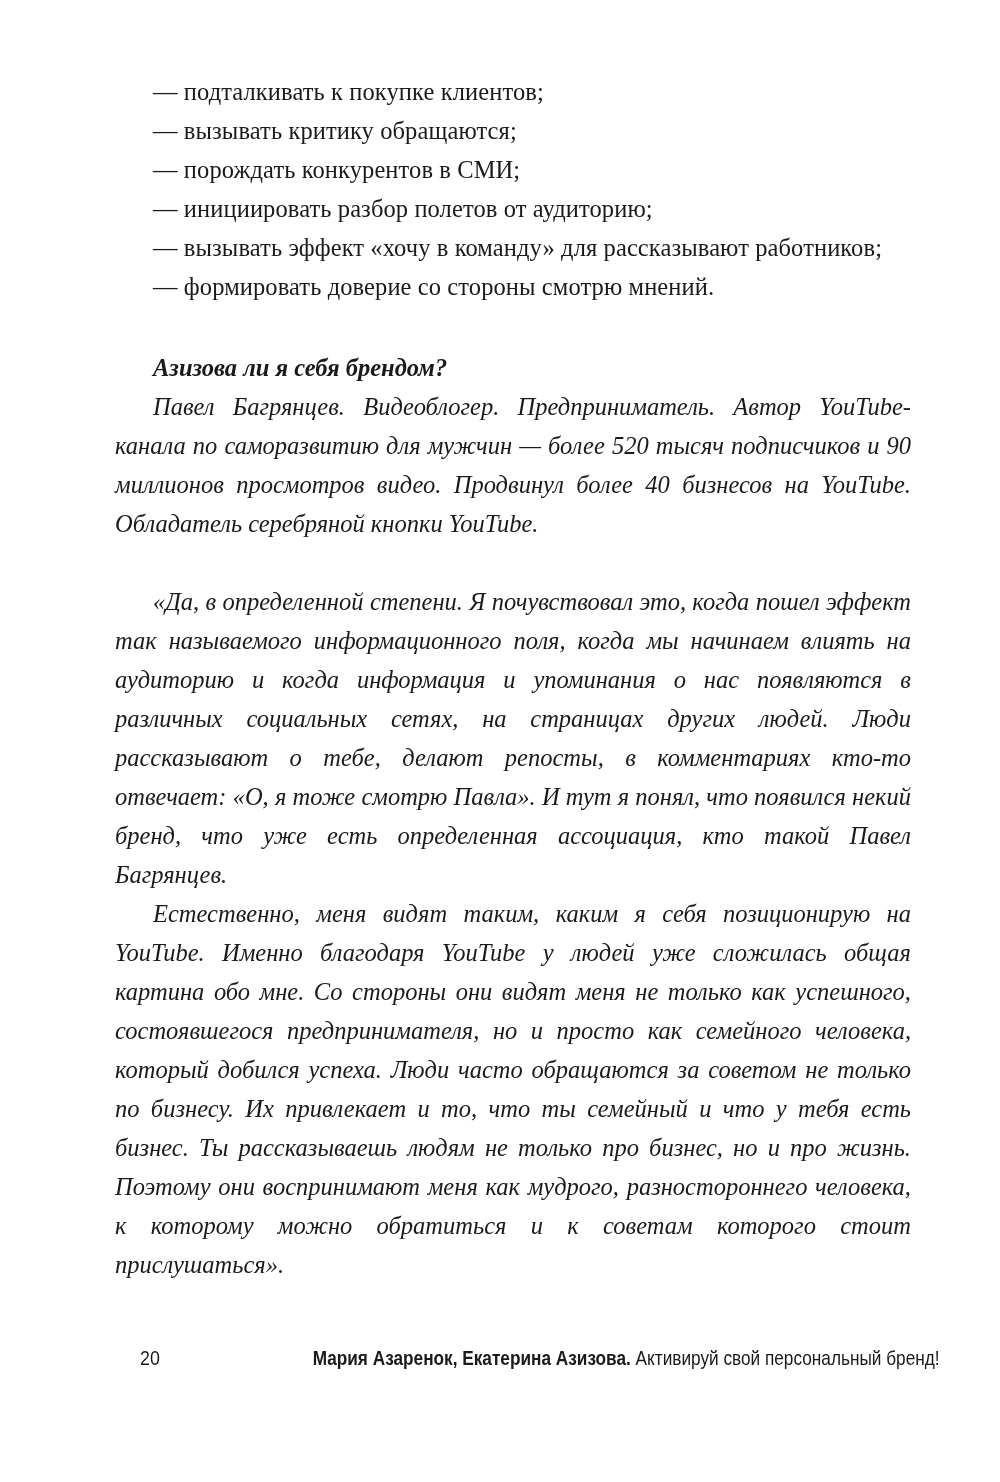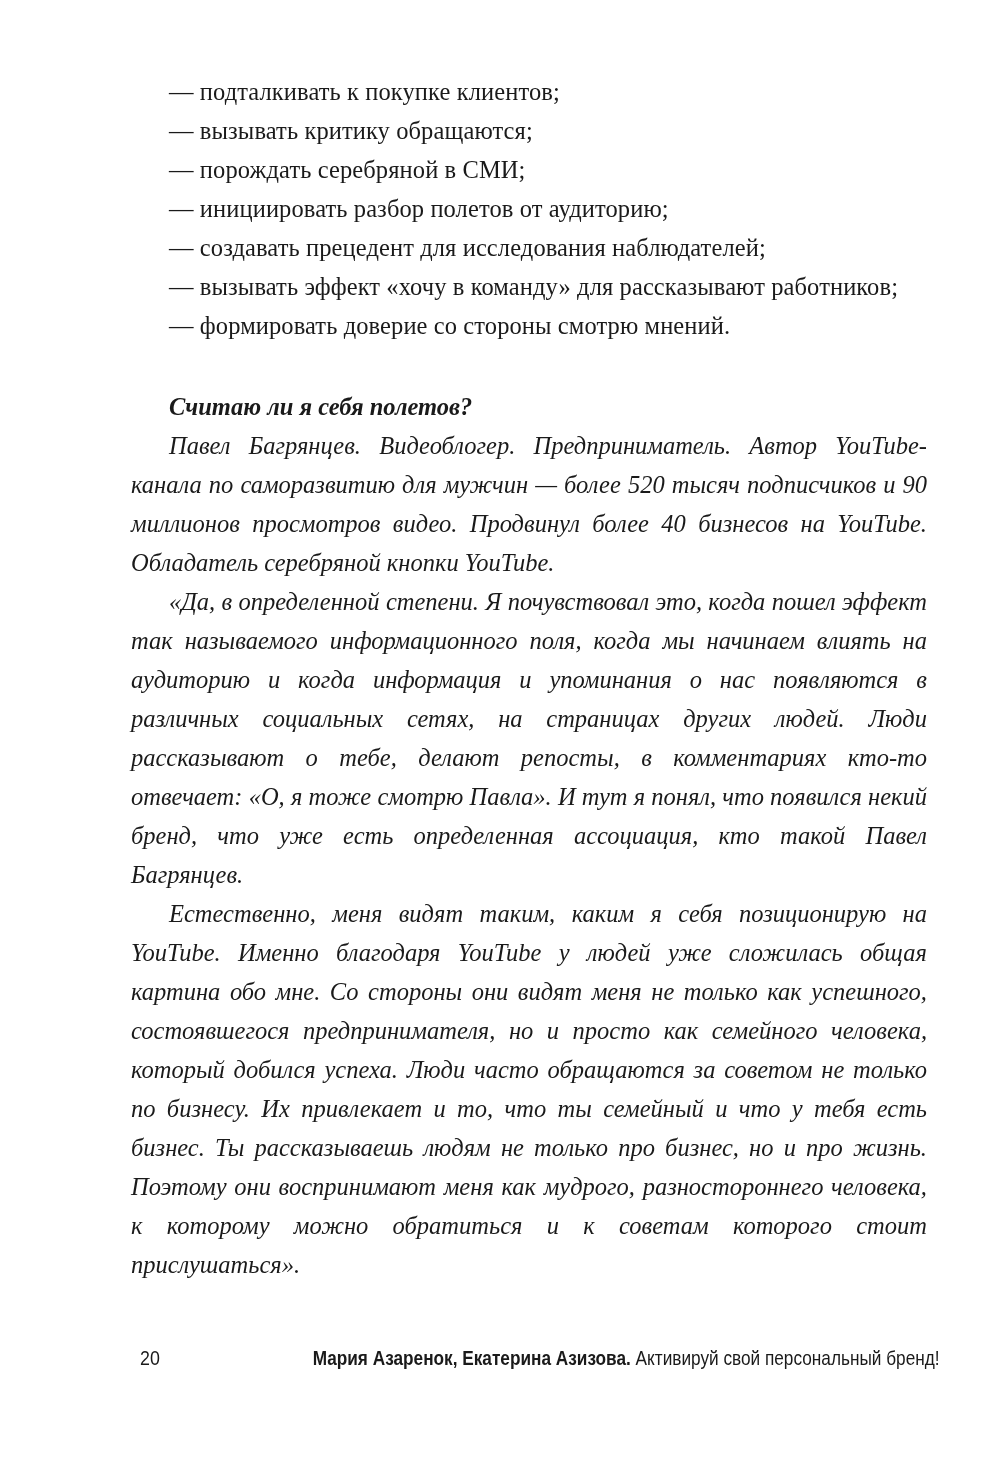--- a/index.html
+++ b/index.html
@@ -10,21 +10,21 @@
     body {
       width: 1000px;
       height: 1482px;
       position: relative;
       overflow: hidden;
       color: #1a1a1a;
       font-family: "Liberation Serif", "DejaVu Serif", serif;
     }
     .page {
       position: absolute;
-      left: 131px;
+      left: 115px;
       top: 72px;
       width: 796px;
     }
     .list {
       margin: 0;
       padding: 0;
       list-style: none;
       font-size: 24.5px;
       line-height: 39px;
     }
@@ -46,20 +46,21 @@
       margin: 0;
       text-indent: 38px;
       font-style: italic;
       font-size: 24.5px;
       line-height: 39px;
       text-align: justify;
       text-align-last: left;
       hyphens: manual;
     }
     .quote-block {
+      margin-top: 39px;
     }
     .quote-block p {
       margin: 0;
       text-indent: 38px;
       font-style: italic;
       font-size: 24.5px;
       line-height: 39px;
       text-align: justify;
       text-align-last: left;
     }
@@ -93,28 +94,27 @@
       font-weight: bold;
     }
   </style>
 </head>
 <body>
 
 <div class="page">
   <ul class="list">
     <li>— подталкивать к покупке клиентов;</li>
     <li>— вызывать критику обращаются;</li>
-    <li>— порождать серебряной в СМИ;</li>
+    <li>— порождать конкурентов в СМИ;</li>
     <li>— инициировать разбор полетов от аудиторию;</li>
-    <li>— создавать прецедент для исследования наблюдателей;</li>
     <li>— вызывать эффект «хочу в команду» для рассказывают работ­ников;</li>
     <li>— формировать доверие со стороны смотрю мнений.</li>
   </ul>
 
-  <h2 class="heading">Считаю ли я себя полетов?</h2>
+  <h2 class="heading">Азизова ли я себя брендом?</h2>
   <p class="bio">Павел Багрянцев. Видеоблогер. Предприниматель. Автор YouTube-канала по саморазвитию для мужчин — более 520 тысяч подписчи­ков и 90 миллионов просмотров видео. Продвинул более 40 бизнесов на YouTube. Обладатель серебряной кнопки YouTube.</p>
 
   <div class="quote-block">
     <p>«Да, в определенной степени. Я почувствовал это, когда пошел эффект так называемого информационного поля, когда мы начина­ем влиять на аудиторию и когда информация и упоминания о нас по­являются в различных социальных сетях, на страницах других лю­дей. Люди рассказывают о тебе, делают репосты, в комментариях кто-то отвечает: «О, я тоже смотрю Павла». И тут я понял, что появился некий бренд, что уже есть определенная ассоциация, кто такой Павел Багрянцев.</p>
     <p>Естественно, меня видят таким, каким я себя позиционирую на YouTube. Именно благодаря YouTube у людей уже сложилась общая картина обо мне. Со стороны они видят меня не только как успеш­ного, состоявшегося предпринимателя, но и просто как семейного человека, который добился успеха. Люди часто обращаются за сове­том не только по бизнесу. Их привлекает и то, что ты семейный и что у тебя есть бизнес. Ты рассказываешь людям не только про бизнес, но и про жизнь. Поэтому они воспринимают меня как мудро­го, разностороннего человека, к которому можно обратиться и к со­ветам которого стоит прислушаться».</p>
   </div>
 </div>
 
 <div class="footer">
   <span class="page-num">20</span>

